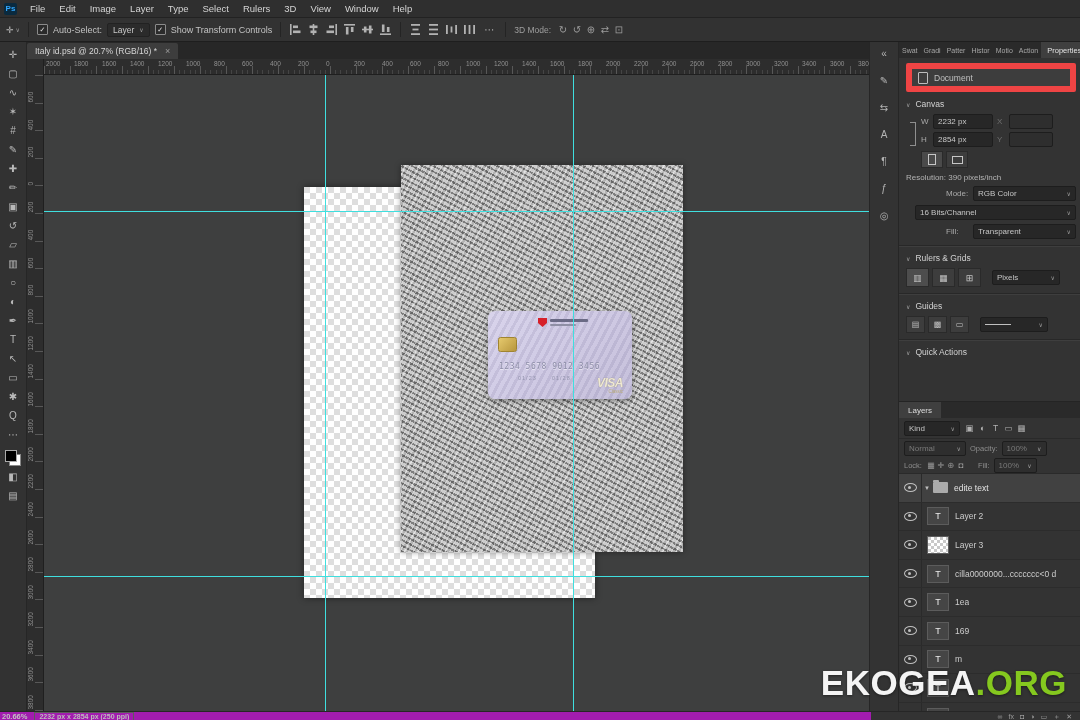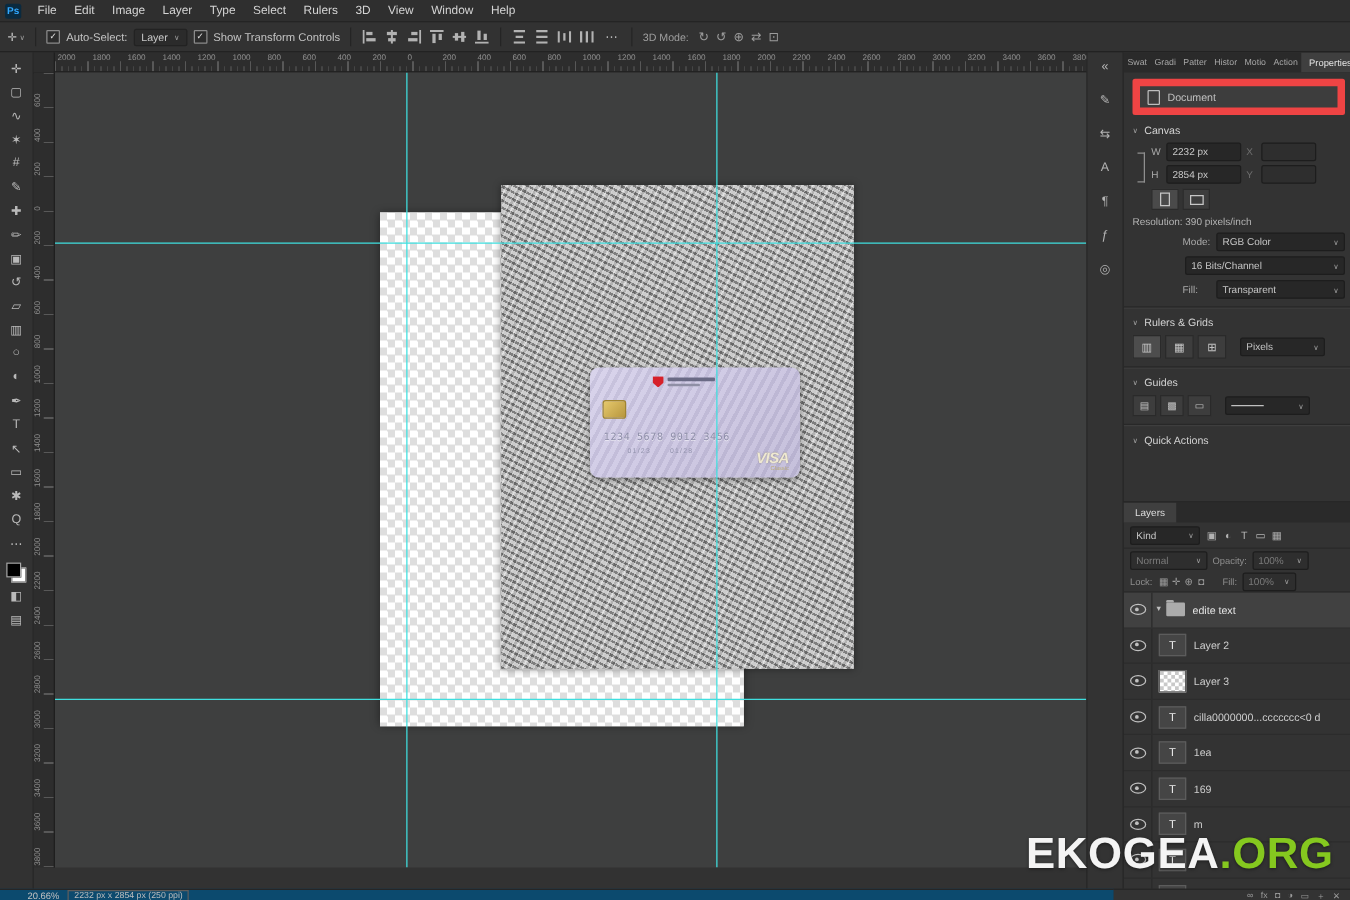--- a/index.html
+++ b/index.html
@@ -61,21 +61,21 @@
     background-color:#fff;
     background-image:conic-gradient(#ffffff 25%,#dedede 0 50%,#ffffff 0 75%,#dedede 0);
     background-size:12px 12px;box-shadow:0 0 7px rgba(0,0,0,.45);}
   .fabric{position:absolute;left:357px;top:90px;width:282px;height:387px;z-index:2;
     background-color:#aeaeae;
     background-image:
       repeating-linear-gradient(118deg,rgba(255,255,255,.45) 0 1px,rgba(255,255,255,0) 1px 4px),
       repeating-linear-gradient(28deg,rgba(55,55,55,.5) 0 2px,rgba(210,210,210,.45) 2px 5px),
       repeating-linear-gradient(118deg,#979797 0 3px,#c6c6c6 3px 6px);
     box-shadow:0 0 6px rgba(0,0,0,.4);}
-  .card{position:absolute;left:428px;top:236px;width:168px;height:88px;z-index:3;border-radius:7px;
+  .card{position:absolute;left:444px;top:236px;width:144px;height:88px;z-index:3;border-radius:7px;
     background:linear-gradient(135deg,#d6d1ea 0%,#cdc7e3 45%,#c1bbd8 100%);
     box-shadow:0 2px 5px rgba(0,0,0,.35);}
   .card::before{content:"";position:absolute;inset:0;border-radius:7px;
     background:repeating-linear-gradient(118deg,rgba(90,85,120,.10) 0 3px,rgba(255,255,255,.07) 3px 7px);}
   .bank{position:absolute;top:7px;left:50px;display:flex;gap:3px;align-items:flex-start;}
   .bank-logo{width:9px;height:9px;background:#d6202a;clip-path:polygon(0 0,100% 0,100% 55%,50% 100%,0 55%);}
   .bank-lines{display:flex;flex-direction:column;gap:2px;padding-top:1px;}
   .bl1{width:38px;height:2.5px;background:#6a6a85;border-radius:1px;}
   .bl2{width:26px;height:2px;background:#8f8fa5;border-radius:1px;}
   .chip{position:absolute;left:10px;top:26px;width:17px;height:13px;border-radius:2.5px;
@@ -113,21 +113,21 @@
   .orient{display:flex;gap:3px;margin:4px 0 2px 15px;}
   .ob{width:20px;height:15px;background:#3d3d3d;border:1px solid #2a2a2a;display:flex;align-items:center;justify-content:center;}
   .ob.on{background:#4a4a4a;}
   .obp{width:6px;height:9px;border:1px solid #c6c6c6;}
   .obl{width:9px;height:6px;border:1px solid #c6c6c6;}
   .resline{font-size:8px;color:#b4b4b4;margin:5px 0 4px;}
   .selrow{display:flex;align-items:center;gap:5px;margin:4px 0;}
   .sellabel{width:22px;color:#aaaaaa;font-size:8px;flex:0 0 auto;padding-left:40px;}
   .sel{display:flex;align-items:center;justify-content:space-between;background:#272727;border:1px solid #1d1d1d;border-radius:2px;height:13px;padding:0 4px;font-size:8px;color:#c5c5c5;flex:1;}
   .sel.dim{color:#7a7a7a;background:#2e2e2e;}
-  .indent{margin-left:42px;}
+  .indent{margin-left:9px;}
   .ibrow{display:flex;align-items:center;gap:3px;margin:3px 0 2px;}
   .ib{width:21px;height:17px;background:#3d3d3d;border:1px solid #2a2a2a;display:flex;align-items:center;justify-content:center;color:#c2c2c2;font-size:9px;}
   .ib.on{background:#4d4d4d;}
   .ib.sm{width:17px;height:15px;font-size:8px;}
   .unitsel{width:58px;flex:0 0 auto;margin-left:8px;}
   .lineswatch{display:inline-block;width:26px;border-top:1px solid #c0c0c0;}
 
   
   .ltabrow{height:16px;background:#2a2a2a;display:flex;flex:0 0 auto;}
   .ltab{background:#3f3f3f;color:#dedede;padding:0 9px;font-size:8px;display:flex;align-items:center;}
@@ -151,21 +151,21 @@
   .lthumb{width:20px;height:16px;margin:0 6px 0 5px;background:#454545;border:1px solid #5c5c5c;display:flex;align-items:center;justify-content:center;color:#ececec;font-size:9px;flex:0 0 auto;}
   .t-text .lthumb::after{content:"T";}
   .t-image .lthumb{background-color:#fff;background-image:conic-gradient(#fff 25%,#c9c9c9 0 50%,#fff 0 75%,#c9c9c9 0);background-size:6px 6px;}
   .t-group .lthumb{width:15px;height:11px;background:#ababab;border:none;border-radius:1px;position:relative;margin-left:1px;}
   .t-group .lthumb::before{content:"";position:absolute;left:0;top:-2.5px;width:6px;height:2.5px;background:#ababab;border-radius:1px 1px 0 0;}
   .lname{font-size:8.5px;color:#cdcdcd;white-space:nowrap;overflow:hidden;text-overflow:ellipsis;}
   .t-group .lname{color:#e4e4e4;}
 
   
   .footer{height:10px;display:flex;flex:0 0 auto;}
-  .status-left{width:869px;background:#0c4a6e;border-top:1px solid #262626;display:flex;align-items:center;gap:7px;padding-left:22px;font-size:7.5px;color:#c2c2c2;flex:0 0 auto;}
+  .status-left{width:869px;background:#a21caf;border-top:1px solid #262626;display:flex;align-items:center;gap:7px;padding-left:2px;font-size:7.5px;color:#c2c2c2;flex:0 0 auto;font-weight:bold;}
   .doc-info{border:1px solid #5d5d5d;padding:0 4px;font-size:7px;line-height:8px;color:#bdbdbd;}
   .footer-right{flex:1;background:#333333;border-top:1px solid #262626;display:flex;align-items:center;justify-content:flex-end;gap:6px;padding-right:8px;color:#9c9c9c;font-size:7px;}
 
   
   .watermark{position:absolute;right:13px;bottom:17px;z-index:50;font-weight:bold;font-size:35px;letter-spacing:.5px;text-shadow:0 1px 3px rgba(0,0,0,.45);white-space:nowrap;}
   .wm-white{color:#f4f4f4;}
   .wm-green{color:var(--watermark_green,#85c81f);}
 </style>
 </head>
 <body>
@@ -322,20 +322,26 @@
         <div class="sw-fg"></div>
       </div>
       <div style="display:flex;flex-direction:column;align-items:center">
 
       <div class="tool">◧</div>
           <div class="tool">▤</div>
         </div>
     </div>
 
     <div class="center">
+      <div class="tabrow">
+        <div class="doctab">
+          <span>Italy id.psd @ 20.7% (RGB/16) *</span>
+          <span class="tab-close">×</span>
+        </div>
+      </div>
       <div class="rulerrow">
         <div class="ruler-corner"></div>
         <div class="hruler">
           <div class="nums">
 
           <span>2000</span>
               <span>1800</span>
               <span>1600</span>
               <span>1400</span>
               <span>1200</span>

